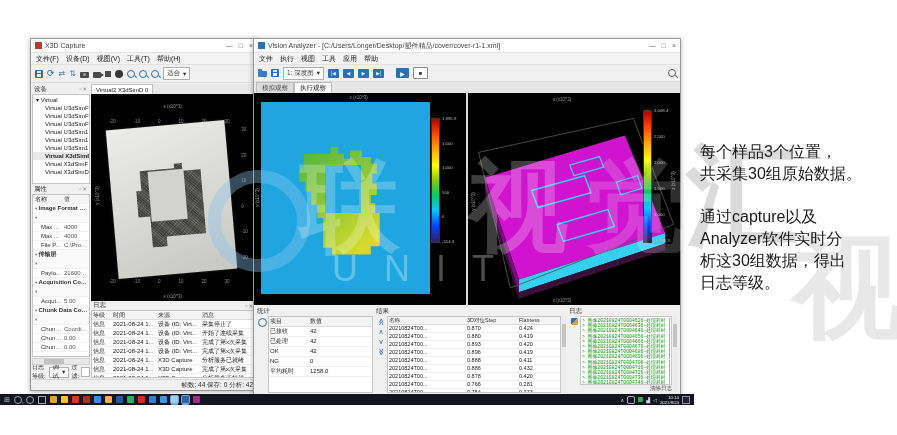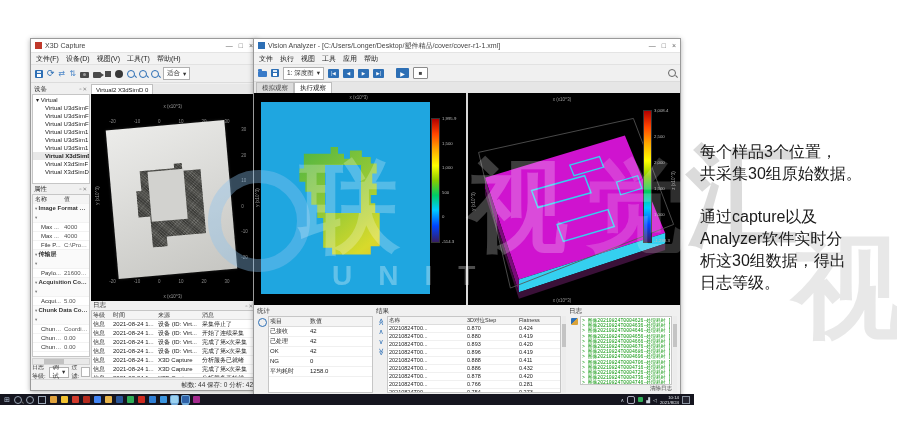--- a/index.html
+++ b/index.html
@@ -124,21 +124,21 @@
   .ic-broom{width:7px;height:7px;background:linear-gradient(135deg,#2d6fb5 45%,#d8a23a 45%);border-radius:1px}
   .ic-target{width:7px;height:7px;border:1.5px solid #2d6fb5;border-radius:50%}
   
   .annotation{position:absolute;left:700px;top:141px;width:197px;z-index:5;
               font-size:16px;line-height:22px;color:#1a1a1a}
   .annotation .gap{height:21px}
   
   .wm{position:absolute;pointer-events:none;z-index:60;white-space:nowrap}
   .wm-ring{left:208px;top:170px;width:76px;height:76px;border:13px solid rgba(140,195,240,.38);border-radius:50%}
   .wm-c{font-size:100px;line-height:100px;font-weight:bold;color:rgba(255,255,255,.24)}
-  .wm-latin{left:332px;top:260px;font-size:28px;letter-spacing:26px;color:rgba(255,255,255,.30);font-weight:bold}
+  .wm-latin{left:332px;top:248px;font-size:36px;letter-spacing:26px;color:rgba(255,255,255,.30);font-weight:normal}
   .wm-gray{z-index:1;font-size:112px;line-height:112px;font-weight:bold;color:rgba(110,110,110,.25)}
   
   .taskbar{position:absolute;left:0;top:394px;width:686px;height:11px;background:#15151f;
            display:flex;align-items:center;gap:4px;padding:0 4px;z-index:70}
   .tb-sys{color:#b8c6da;font-size:7px;line-height:7px}
   .tb-ring{width:6px;height:6px;border:1px solid #9aa6b5;border-radius:50%}
   .tb-sq{width:6px;height:6px;border:1px solid #9aa6b5}
   .tb-ic{width:7px;height:7px;border-radius:1px;flex:0 0 auto}
   .tb-ic.sel{box-shadow:0 0 0 1px #6fa8d8,0 2px 0 0 #6fa8d8}
   .tray{margin-left:auto;display:flex;align-items:center;gap:3px;color:#cdd5de;font-size:5px}

